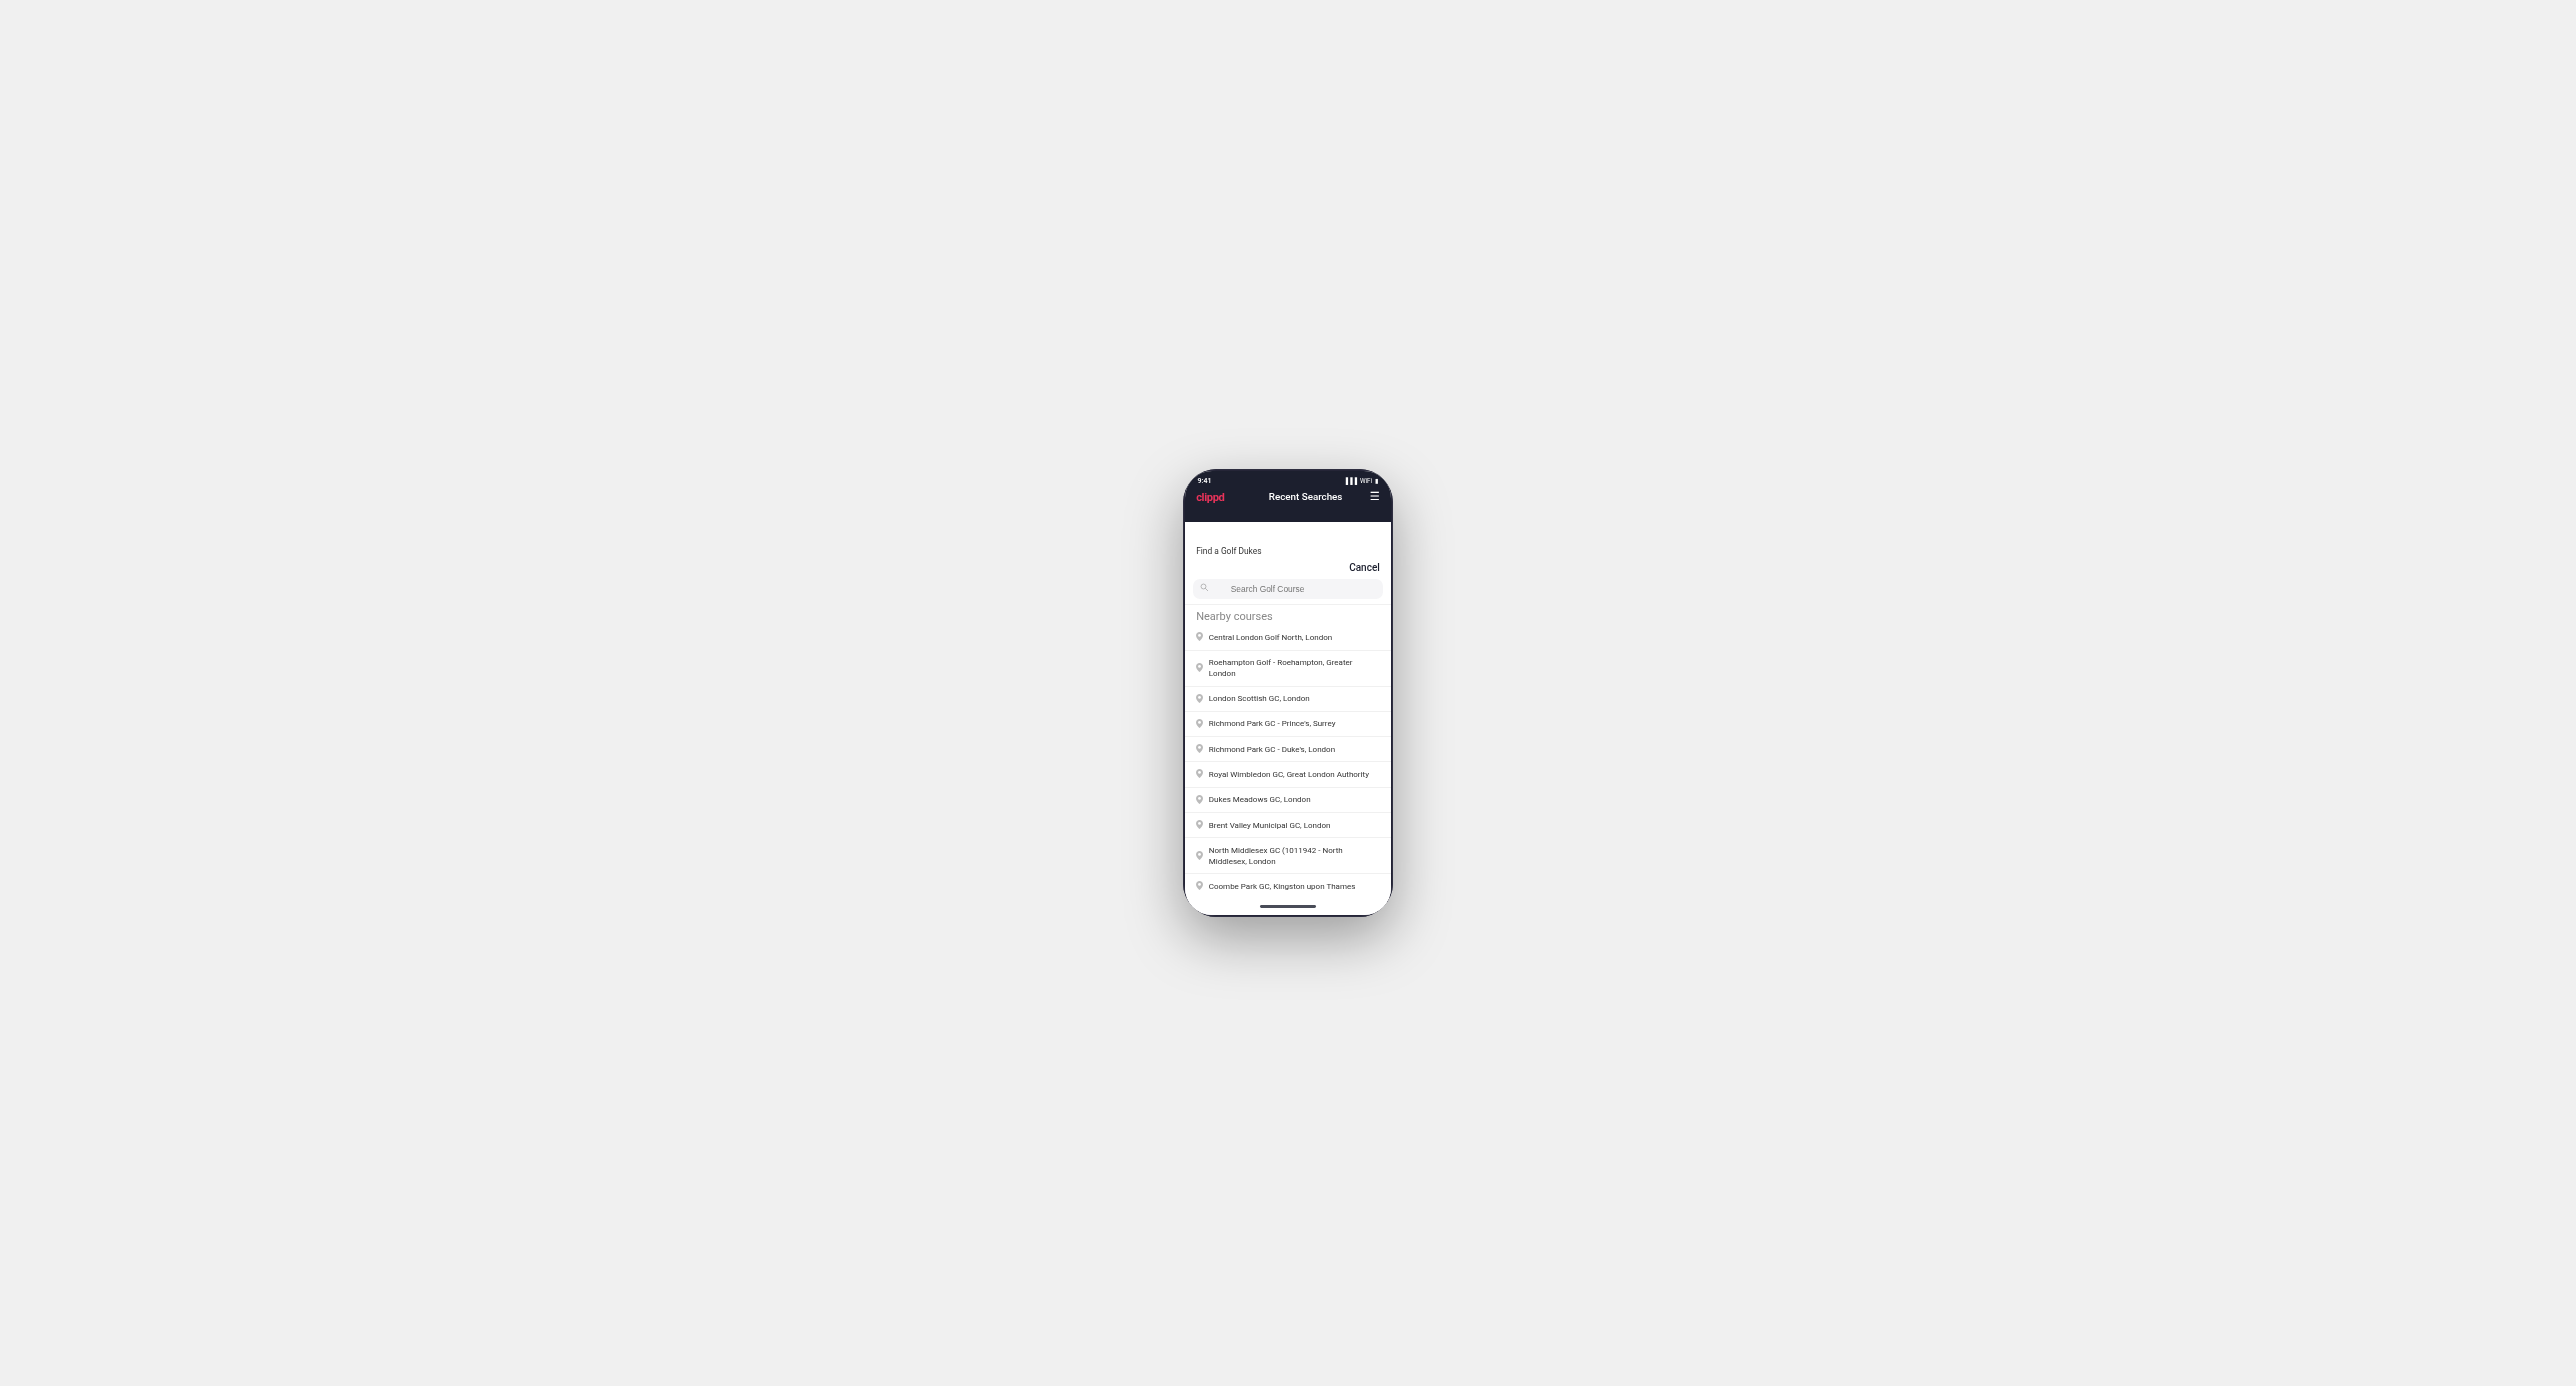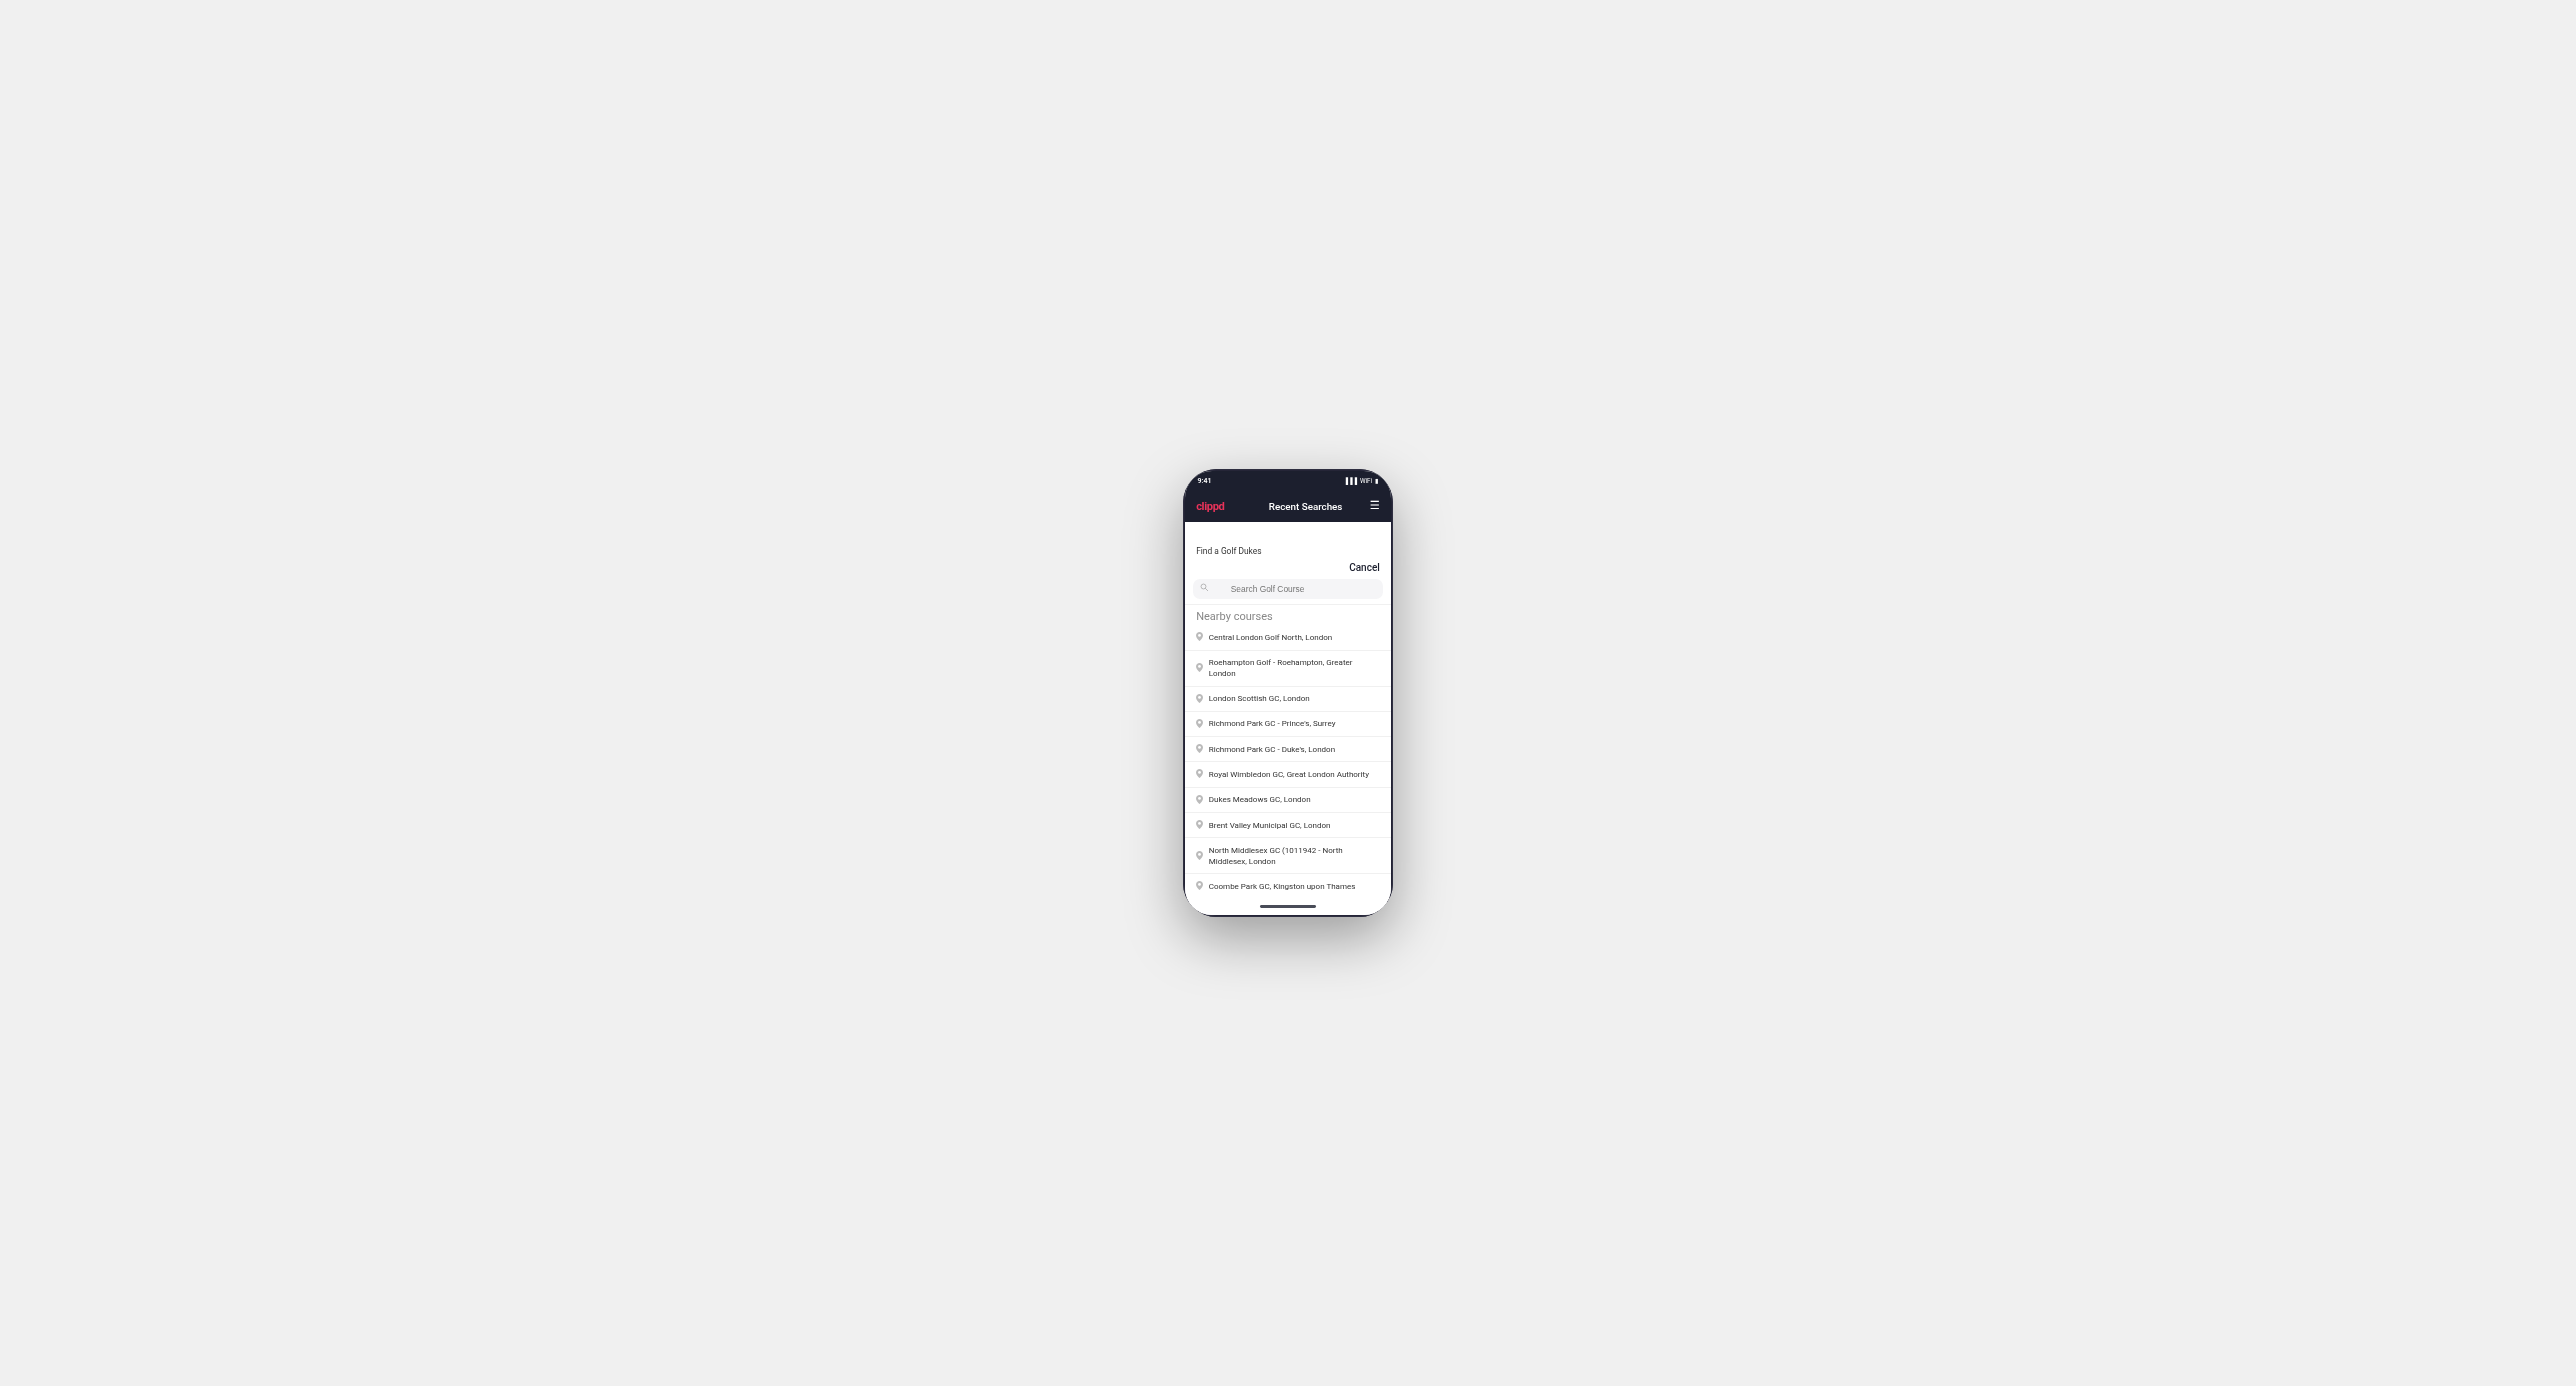--- a/index.html
+++ b/index.html
@@ -59,21 +59,20 @@
     .status-icons span {
       color: #fff;
       font-size: 6.3px;
     }
 
     
     .app-header {
       background: #1c1f2e;
       height: 31px;
       display: flex;
-      align-items: center;
       justify-content: space-between;
       padding: 0 11.2px;
       flex-shrink: 0;
     }
 
     .app-logo {
       color: #e8335a;
       font-size: 11.2px;
       font-weight: 700;
       letter-spacing: -0.4px;

